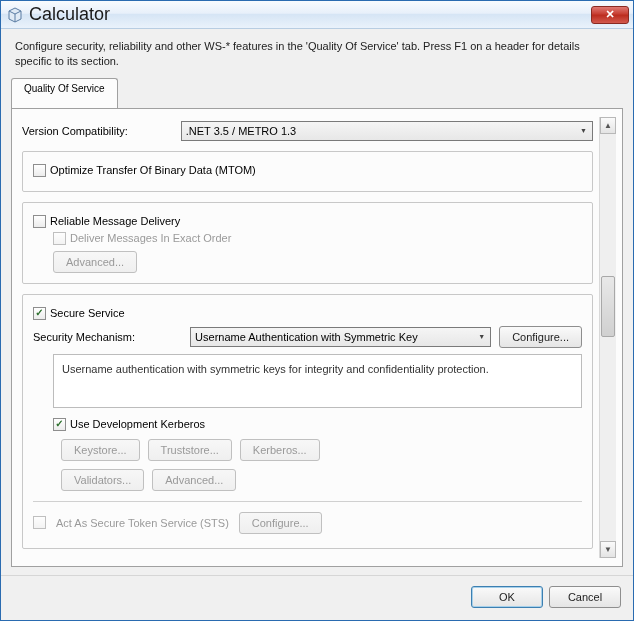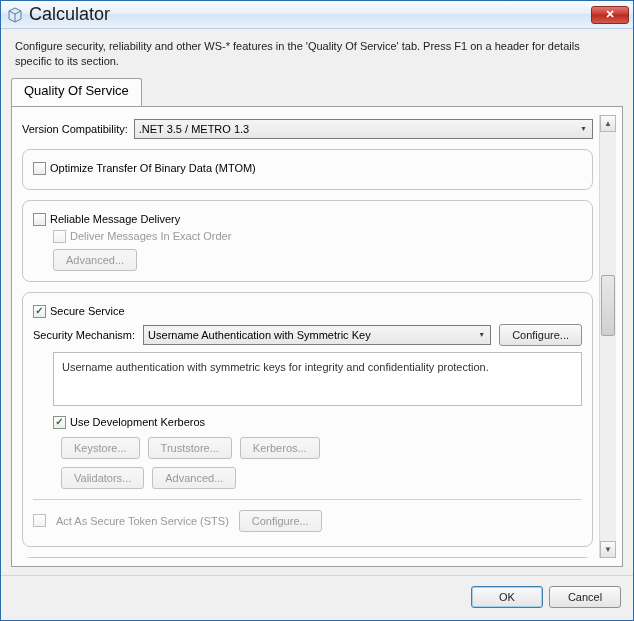--- a/index.html
+++ b/index.html
@@ -25,48 +25,48 @@
       display: flex; align-items: center; justify-content: center;
       color: #fff; font-weight: bold; font-size: 10px;
       cursor: pointer;
     }
     .app-icon { width: 16px; height: 16px; }
     .desc-area { margin: 10px 14px 8px 14px; color: #222; line-height: 1.35; font-size: 11px; }
     .tab-region { flex: 1; margin: 0 10px 8px 10px; display: flex; flex-direction: column; min-height: 0; }
     .tabs { display: flex; position: relative; top: 1px; }
     .tab {
       border: 1px solid #a0a0a0; border-bottom: none;
-      background: #fcfcfc; padding: 4px 12px 9px 12px;
-      border-radius: 3px 3px 0 0; font-size: 13px;
+      background: #fcfcfc; padding: 4px 12px 15px 12px;
+      border-radius: 3px 3px 0 0; font-size: 10px;
       cursor: pointer;
     }
     .tab-panel {
       flex: 1; border: 1px solid #a0a0a0; background: #fcfcfc;
       padding: 8px 6px 8px 10px; display: flex; position: relative;
       min-height: 0;
     }
     .panel-content { flex: 1; overflow: hidden; padding-right: 6px; }
     .scrollbar { width: 17px; background: #efefef; border-left: 1px solid #d9d9d9; position: relative; }
     .scrollbar .sb-btn { height: 17px; background: linear-gradient(#fafafa,#e4e4e4); border: 1px solid #b8b8b8; display: flex; align-items: center; justify-content: center; font-size: 8px; color: #555; cursor: pointer; }
     .scrollbar .sb-track { position: absolute; top: 17px; bottom: 17px; left: 0; right: 0; }
     .scrollbar .sb-thumb { position: absolute; left: 1px; right: 1px; background: linear-gradient(#e8e8e8,#d0d0d0); border: 1px solid #a8a8a8; border-radius: 2px; }
     .row { display: flex; align-items: center; margin: 4px 0; }
     .row > label { margin-right: 6px; }
     .combo {
       flex: 1; height: 20px; border: 1px solid #7a7a7a;
       background: linear-gradient(#f5f5f5,#e7e7e7);
       display: flex; align-items: center; padding: 0 4px;
-      position: relative; cursor: pointer;
+      position: relative; cursor: pointer; margin-left: 47px;
     }
     .combo::after {
       content: "▼"; font-size: 7px; color: #444;
       position: absolute; right: 5px;
     }
     .group {
-      border: 1px solid #c8c8c8; border-radius: 8px;
+      border: 1px solid #c8c8c8; border-radius: 2px;
       margin: 10px 0 6px 0; padding: 8px 10px 10px 10px;
     }
     .checkbox-row { display: flex; align-items: center; margin: 4px 0; gap: 4px; }
     .chk {
       width: 13px; height: 13px; border: 1px solid #8e8e8e;
       background: linear-gradient(#fff,#ececec);
       display: inline-flex; align-items: center; justify-content: center;
       cursor: pointer;
     }
     .chk.checked::after { content: "✓"; color: #2a6e2a; font-size: 10px; font-weight: bold; line-height: 1; }

